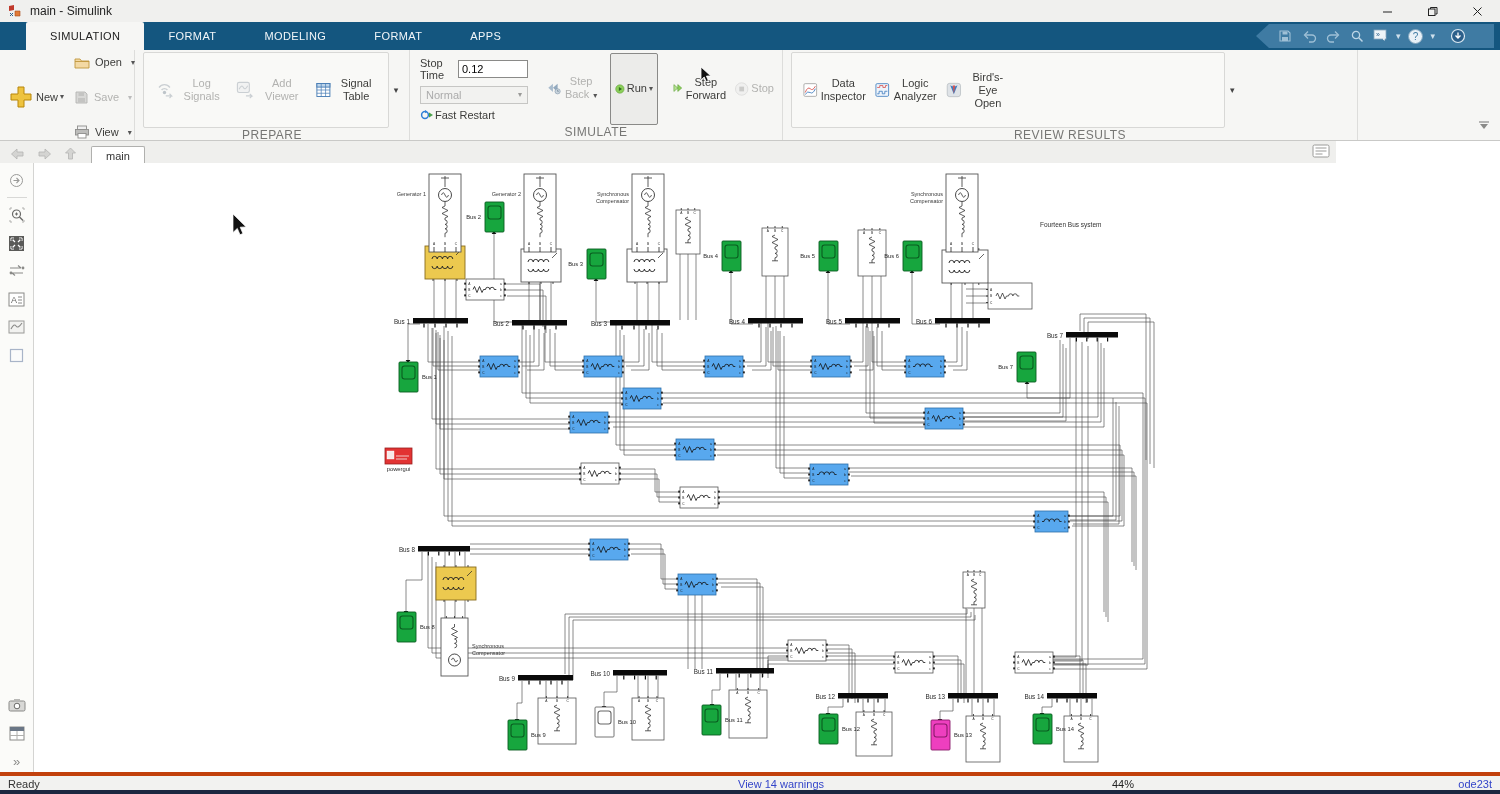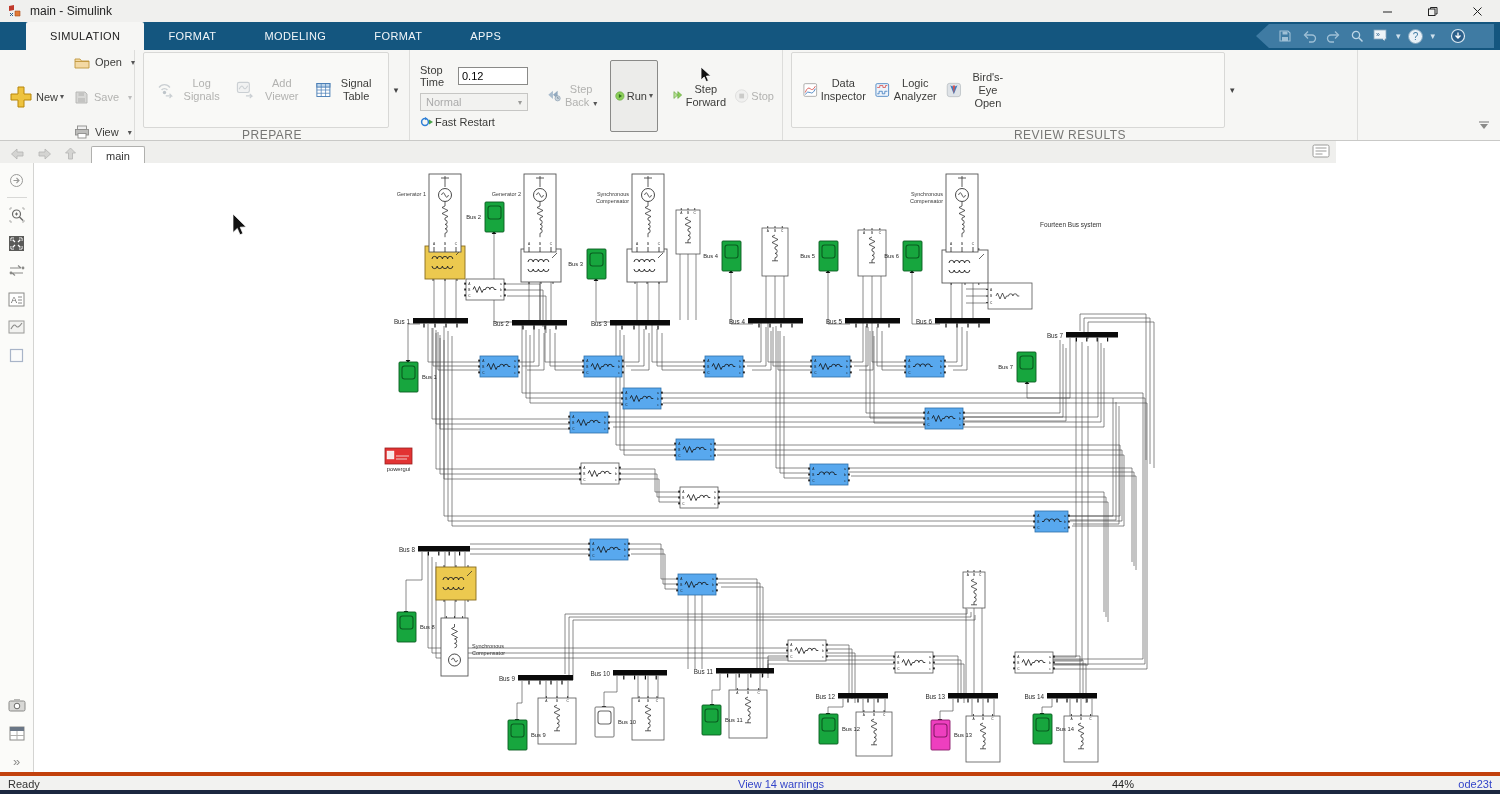--- a/index.html
+++ b/index.html
@@ -281,20 +281,21 @@
         <span class="blabel">Step Forward</span>
       </div>
       <div class="rbtn dis" style="width:40px">
         <svg width="26" height="26" viewBox="0 0 26 26">
             <circle cx="13" cy="13" r="10.5" fill="#ececea" stroke="#c2c2c0" stroke-width="1.3"></circle>
             <rect x="9" y="9" width="8" height="8" fill="#a8a8a6"></rect>
           </svg>
         <span class="blabel">Stop</span>
       </div>
     </div>
+    <div class="seclabel">SIMULATE</div>
   </div>
 
   <div class="rsec" style="width:575px">
     <div class="content" style="justify-content:flex-start;padding-left:8px;gap:2px">
       <div class="grp" style="width:420px;justify-content:flex-start">
         <div class="rbtn" style="width:64px">
           <svg width="26" height="26" viewBox="0 0 26 26">
               <rect x="3" y="3" width="20" height="20" rx="2" fill="#fff" stroke="#9a9a98" stroke-width="1.2"></rect>
               <path d="M5 17 q4-10 8-6 t8-4" fill="none" stroke="#d9534f" stroke-width="1.4"></path>
               <path d="M5 20 q4-6 8-3 t8-6" fill="none" stroke="#3f7dbf" stroke-width="1.4"></path>

